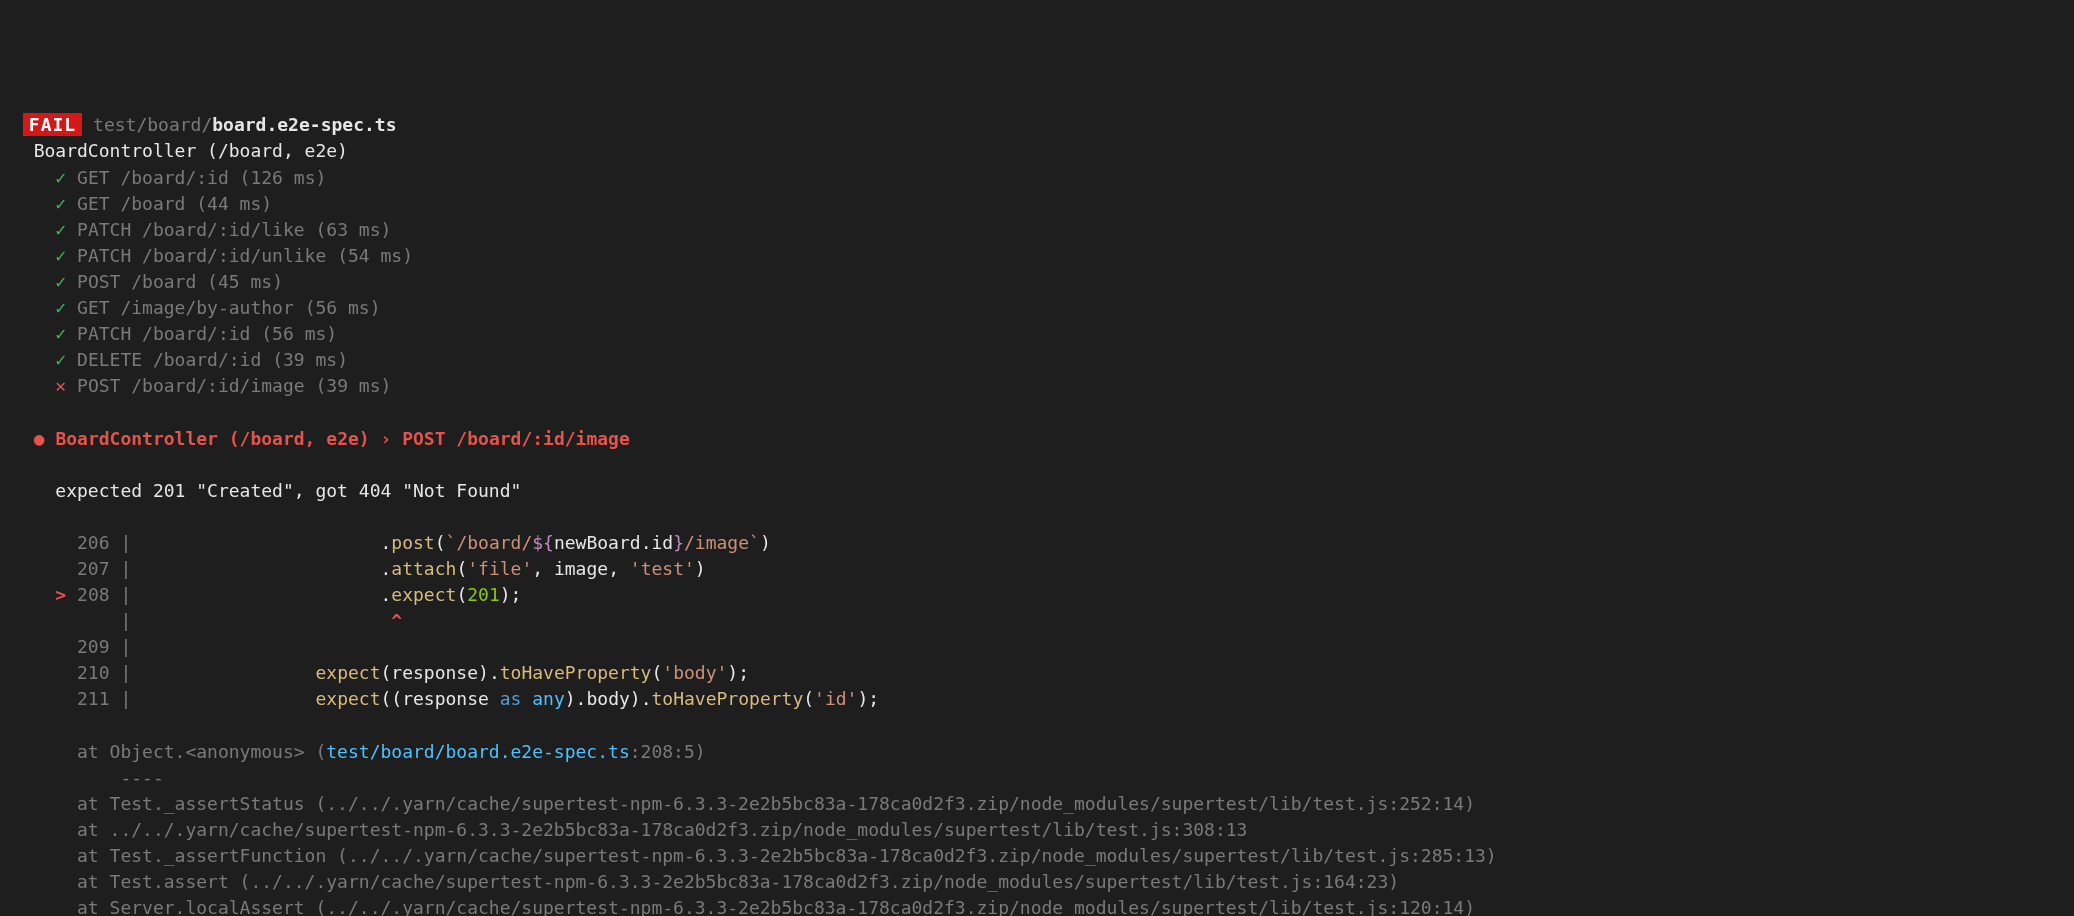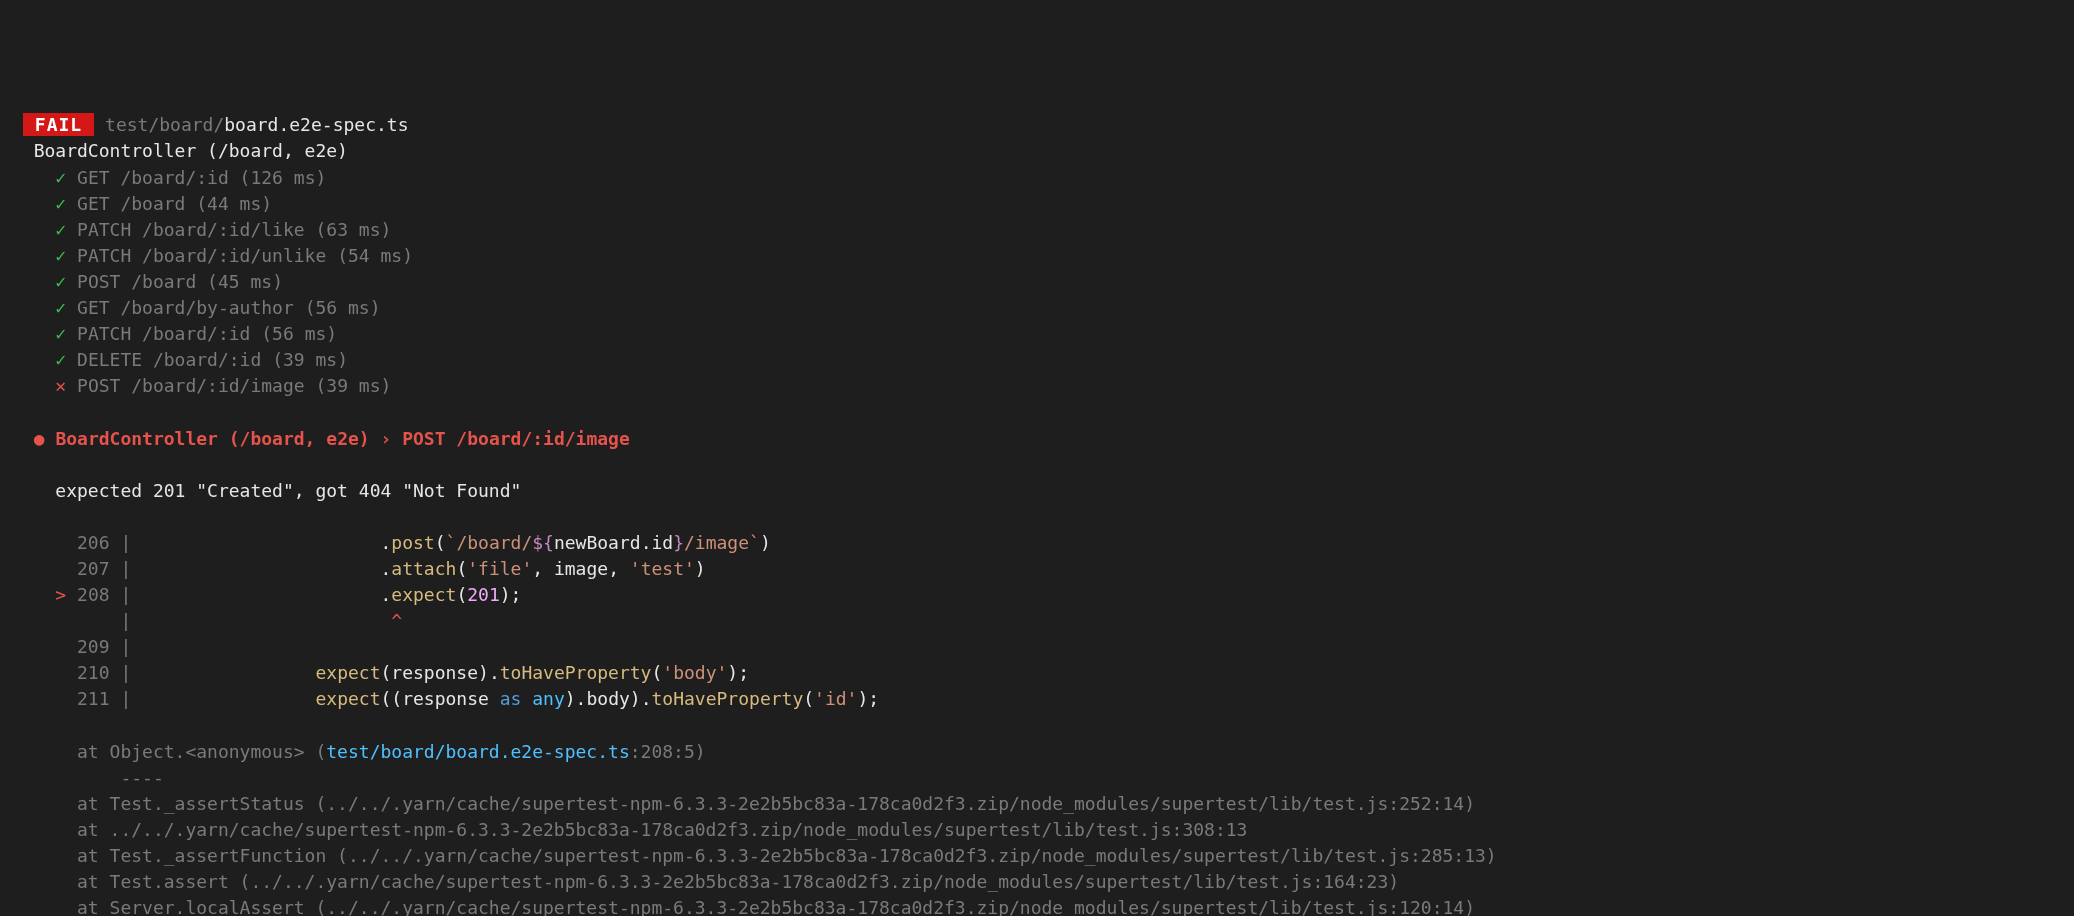--- a/index.html
+++ b/index.html
@@ -10,51 +10,51 @@
     font-size: 18px;
     line-height: 1.45;
     padding: 8px 12px;
     white-space: pre;
     overflow-x: auto;
   }
   .fail-badge {
     background: #d41818;
     color: #ffffff;
     font-weight: bold;
-    padding: 1px 12px;
+    padding: 1px 6px;
     letter-spacing: 1px;
   }
   .dim { color: #7a7a7a; text-align: center; }
-  .bold { font-weight: normal; }
+  .bold { font-weight: bold; }
   .white { color: #e6e6e6; }
   .green { color: #3fb950; }
   .red { color: #e5534b; }
   .yellow { color: #d7ba7d; margin-top: 28px; }
   .cyan { color: #4fc1ff; }
   .purple { color: #c586c0; }
   .orange { color: #ce9178; }
-  .number { color: #f0abfc; }
+  .number { color: #84cc16; }
   .keyword { color: #569cd6; }
   .suite-title { color: #e6e6e6; }
   .failed-title { color: #e5534b; font-weight: bold; }
   .bullet { color: #e5534b; }
 </style>
 </head>
 <body>
 
 
 
 <div><span> <span class="fail-badge">FAIL</span> <span class="dim">test/board/</span><span class="white bold">board.e2e-spec.ts</span></span>
 <span>  <span class="suite-title">BoardController (/board, e2e)</span></span>
 <span>    <span class="green">✓</span> <span class="dim">GET /board/:id</span> <span class="dim">(126 ms)</span></span>
 <span>    <span class="green">✓</span> <span class="dim">GET /board</span> <span class="dim">(44 ms)</span></span>
 <span>    <span class="green">✓</span> <span class="dim">PATCH /board/:id/like</span> <span class="dim">(63 ms)</span></span>
 <span>    <span class="green">✓</span> <span class="dim">PATCH /board/:id/unlike</span> <span class="dim">(54 ms)</span></span>
 <span>    <span class="green">✓</span> <span class="dim">POST /board</span> <span class="dim">(45 ms)</span></span>
-<span>    <span class="green">✓</span> <span class="dim">GET /board/by-author</span> <span class="dim">(56 ms)</span></span>
+<span>    <span class="green">✓</span> <span class="dim">GET /image/by-author</span> <span class="dim">(56 ms)</span></span>
 <span>    <span class="green">✓</span> <span class="dim">PATCH /board/:id</span> <span class="dim">(56 ms)</span></span>
 <span>    <span class="green">✓</span> <span class="dim">DELETE /board/:id</span> <span class="dim">(39 ms)</span></span>
 <span>    <span class="red">✕</span> <span class="dim">POST /board/:id/image</span> <span class="dim">(39 ms)</span></span>
 
 <span>  <span class="bullet">●</span> <span class="failed-title">BoardController (/board, e2e)</span> <span class="failed-title">›</span> <span class="failed-title">POST /board/:id/image</span></span>
 
 <span>    <span class="white">expected 201 "Created", got 404 "Not Found"</span></span>
 
 <span>      <span class="dim">206</span> <span class="dim">|</span> <span>                      </span><span class="white">.</span><span class="yellow">post</span><span class="white">(</span><span class="orange">`</span><span class="orange">/board/</span><span class="purple">${</span><span class="white">newBoard.id</span><span class="purple">}</span><span class="orange">/image</span><span class="orange">`</span><span class="white">)</span></span>
 <span>      <span class="dim">207</span> <span class="dim">|</span> <span>                      </span><span class="white">.</span><span class="yellow">attach</span><span class="white">(</span><span class="orange">'file'</span><span class="white">, </span><span class="white">image</span><span class="white">, </span><span class="orange">'test'</span><span class="white">)</span></span>

